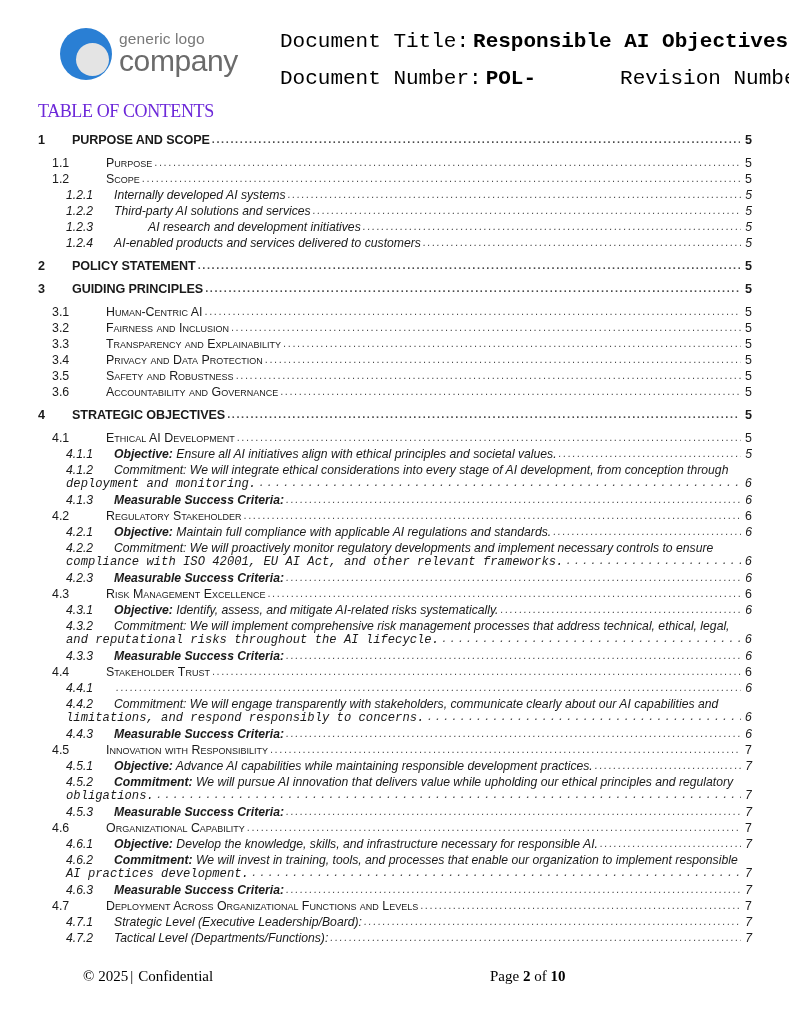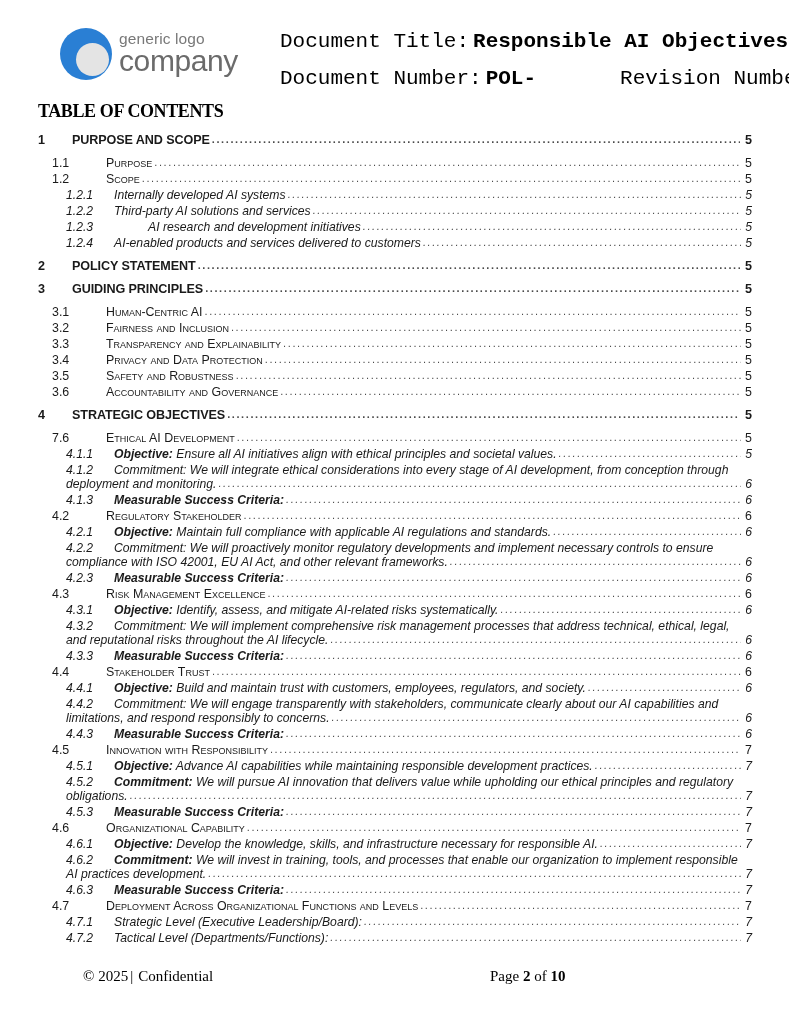--- a/index.html
+++ b/index.html
@@ -90,24 +90,24 @@
   .hdr-label { font-weight: normal; }
   .hdr-value { font-weight: bold; margin-left: 4px; }
   .hdr-gap { display: inline-block; width: 84px; }
 
   
   .toc-title {
     position: absolute;
     left: 38px;
     top: 101px;
     font-family: "Liberation Serif", serif;
-    font-weight: bold;
+    font-weight: normal;
     font-size: 18px;
     letter-spacing: -0.4px;
-    color: #000000;
+    color: #6d28d9;
   }
 
   .toc {
     position: absolute;
     left: 38px;
     top: 124px;
     width: 714px;
   }
 
   .toc-entry {
@@ -187,20 +187,21 @@
     align-items: flex-end;
   }
   .lvl3.multi .ml-first .num { width: 48px; flex: 0 0 auto; }
   .lvl3.multi .ml-first .ml-text {
     flex: 1 1 auto;
   }
   .lvl3.multi .ml-second {
     display: flex;
     align-items: baseline;
     width: 100%;
+    font-family: Liberation Mono, monospace;
   }
   .lvl3.multi .ml-second .ml-text2 { flex: 0 0 auto; white-space: nowrap; }
 
   .b { font-weight: bold; }
 
   
   .doc-footer {
     position: absolute;
     left: 0; right: 0;
     top: 968px;
@@ -351,21 +352,21 @@
         <span class="leader">....................................................................................................................................................................................................................................................................</span>
         <span class="pg">5</span>
       </div>
       <div class="toc-entry lvl1">
         <span class="num">4</span>
         <span style="flex: 0 0 auto; white-space: nowrap;"><span>STRATEGIC OBJECTIVES</span></span>
         <span class="leader">....................................................................................................................................................................................................................................................................</span>
         <span class="pg">5</span>
       </div>
       <div class="toc-entry lvl2">
-        <span class="num">7.6</span>
+        <span class="num">4.1</span>
         <span style="flex: 0 0 auto; white-space: nowrap;"><span>Ethical AI Development</span></span>
         <span class="leader">....................................................................................................................................................................................................................................................................</span>
         <span class="pg">5</span>
       </div>
       <div class="toc-entry lvl3">
         <span class="num">4.1.1</span>
         <span style="flex: 0 0 auto; white-space: nowrap;"><span class="b">Objective:</span><span> Ensure all AI initiatives align with ethical principles and societal values.</span></span>
         <span class="leader">....................................................................................................................................................................................................................................................................</span>
         <span class="pg">5</span>
       </div>
@@ -445,21 +446,20 @@
         <span class="pg">6</span>
       </div>
       <div class="toc-entry lvl2">
         <span class="num">4.4</span>
         <span style="flex: 0 0 auto; white-space: nowrap;"><span>Stakeholder Trust</span></span>
         <span class="leader">....................................................................................................................................................................................................................................................................</span>
         <span class="pg">6</span>
       </div>
       <div class="toc-entry lvl3">
         <span class="num">4.4.1</span>
-        <span style="flex: 0 0 auto; white-space: nowrap;"><span class="b">Objective:</span><span> Build and maintain trust with customers, employees, regulators, and society.</span></span>
         <span class="leader">....................................................................................................................................................................................................................................................................</span>
         <span class="pg">6</span>
       </div>
       <div class="toc-entry lvl3 multi">
         <div class="ml-first">
           <span class="num">4.4.2</span>
           <span class="ml-text"><span>Commitment: We will engage transparently with stakeholders, communicate clearly about our AI capabilities and</span></span>
         </div>
         <div class="ml-second">
           <span class="ml-text2">limitations, and respond responsibly to concerns.</span>

